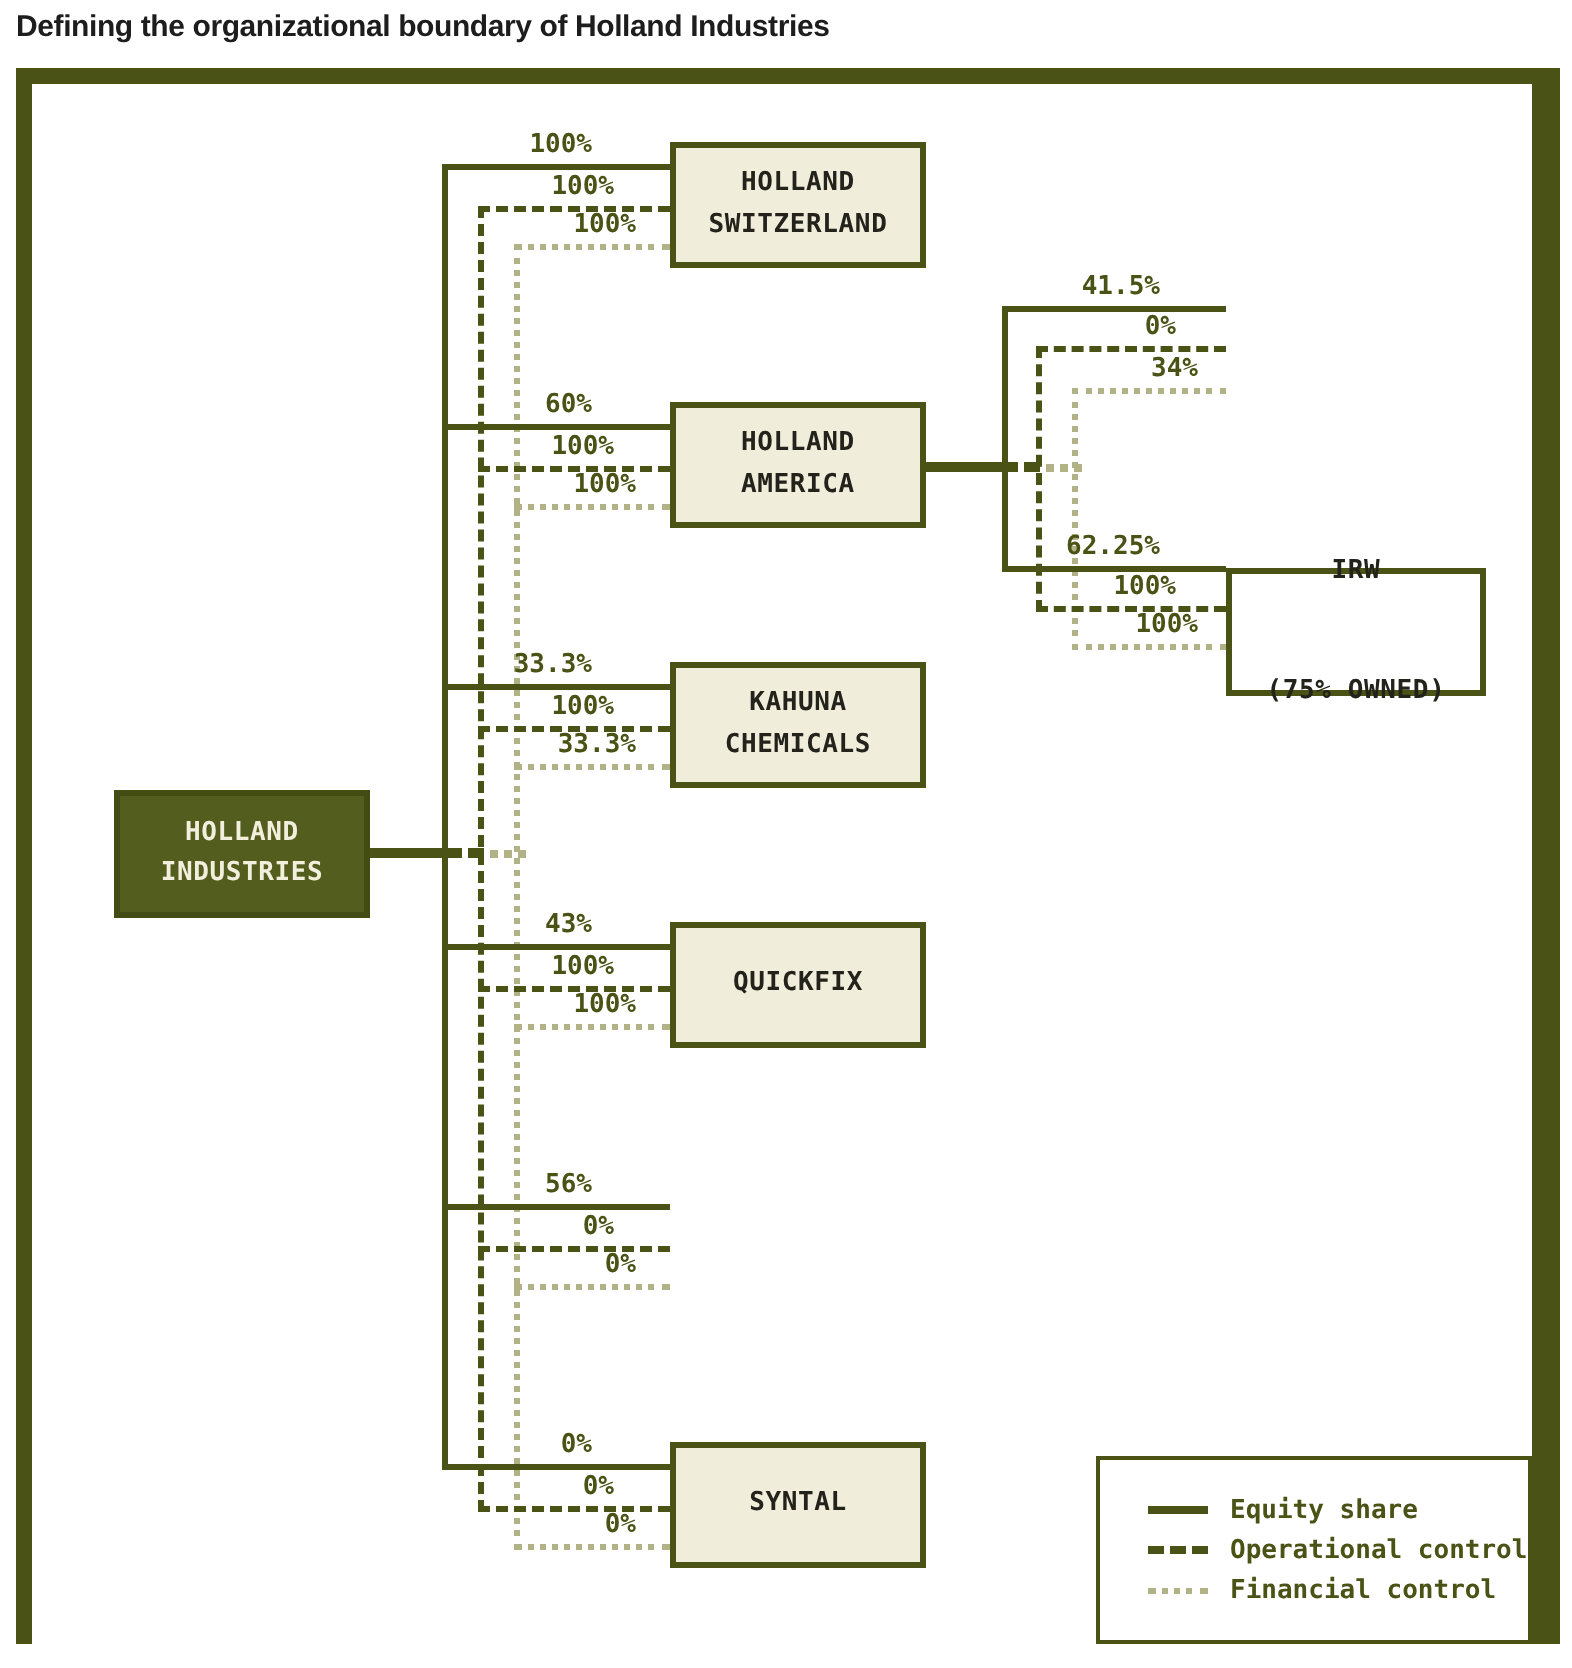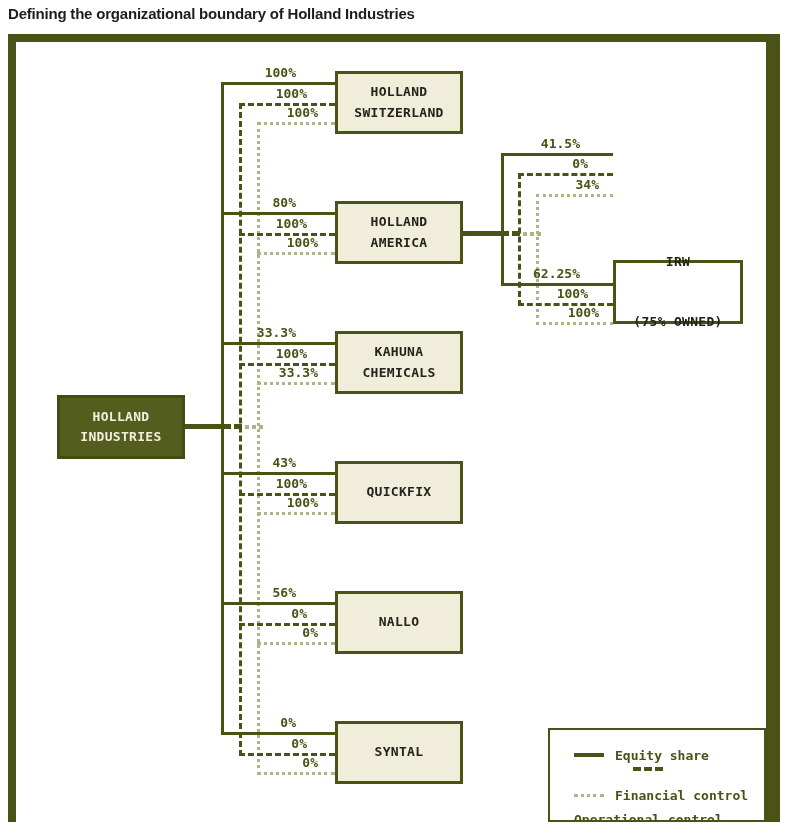--- a/index.html
+++ b/index.html
@@ -68,21 +68,21 @@
   <div class="pct" style="right:479px;top:86px;">100%</div>
   <div class="pct" style="right:468px;top:105px;">100%</div>
   <div class="node" style="left:335px;top:71px;">
     <span>HOLLAND</span>
     <span>SWITZERLAND</span>
   </div>
 
   <div class="hline" style="left:221px;top:212px;width:114px;"></div>
   <div class="hdash" style="left:239px;top:233px;width:96px;"></div>
   <div class="hdot" style="left:257px;top:252px;width:78px;"></div>
-  <div class="pct" style="right:490px;top:195px;">80%</div>
+  <div class="pct" style="right:490px;top:195px;">60%</div>
   <div class="pct" style="right:479px;top:216px;">100%</div>
   <div class="pct" style="right:468px;top:235px;">100%</div>
   <div class="node" style="left:335px;top:201px;">
     <span>HOLLAND</span>
     <span>AMERICA</span>
   </div>
 
   <div class="hline" style="left:221px;top:342px;width:114px;"></div>
   <div class="hdash" style="left:239px;top:363px;width:96px;"></div>
   <div class="hdot" style="left:257px;top:382px;width:78px;"></div>
@@ -104,24 +104,20 @@
     <span>QUICKFIX</span>
     <span></span>
   </div>
 
   <div class="hline" style="left:221px;top:602px;width:114px;"></div>
   <div class="hdash" style="left:239px;top:623px;width:96px;"></div>
   <div class="hdot" style="left:257px;top:642px;width:78px;"></div>
   <div class="pct" style="right:490px;top:585px;">56%</div>
   <div class="pct" style="right:479px;top:606px;">0%</div>
   <div class="pct" style="right:468px;top:625px;">0%</div>
-  <div class="node" style="left:335px;top:591px;">
-    <span>NALLO</span>
-    <span></span>
-  </div>
 
   <div class="hline" style="left:221px;top:732px;width:114px;"></div>
   <div class="hdash" style="left:239px;top:753px;width:96px;"></div>
   <div class="hdot" style="left:257px;top:772px;width:78px;"></div>
   <div class="pct" style="right:490px;top:715px;">0%</div>
   <div class="pct" style="right:479px;top:736px;">0%</div>
   <div class="pct" style="right:468px;top:755px;">0%</div>
   <div class="node" style="left:335px;top:721px;">
     <span>SYNTAL</span>
     <span></span>
@@ -143,31 +139,31 @@
   <div class="pct" style="right:206px;top:136px;">41.5%</div>
   <div class="pct" style="right:198px;top:156px;">0%</div>
   <div class="pct" style="right:187px;top:177px;">34%</div>
 
   <div class="hline" style="left:501px;top:283px;width:112px;"></div>
   <div class="hdash" style="left:518px;top:303px;width:95px;"></div>
   <div class="hdot" style="left:536px;top:322px;width:77px;"></div>
   <div class="pct" style="right:206px;top:266px;">62.25%</div>
   <div class="pct" style="right:198px;top:286px;">100%</div>
   <div class="pct" style="right:187px;top:305px;">100%</div>
-  <div class="node white" style="left:613px;top:260px;gap:40px;">
+  <div class="node white" style="left:613px;top:284px;gap:40px;">
     <span>IRW</span>
     <span>(75% OWNED)</span>
   </div>
 
   <div class="legend">
     <div class="legend-row" style="top:17px;">
       <div class="sw sw-solid"></div>
       <div class="legend-label">Equity share</div>
     </div>
-    <div class="legend-row" style="top:37px;flex-direction:column;">
+    <div class="legend-row" style="top:37px;">
       <div class="sw sw-dash"></div>
       <div class="legend-label">Operational control</div>
     </div>
     <div class="legend-row" style="top:57px;">
       <div class="sw sw-dot"></div>
       <div class="legend-label">Financial control</div>
     </div>
   </div>
 
 </div>

